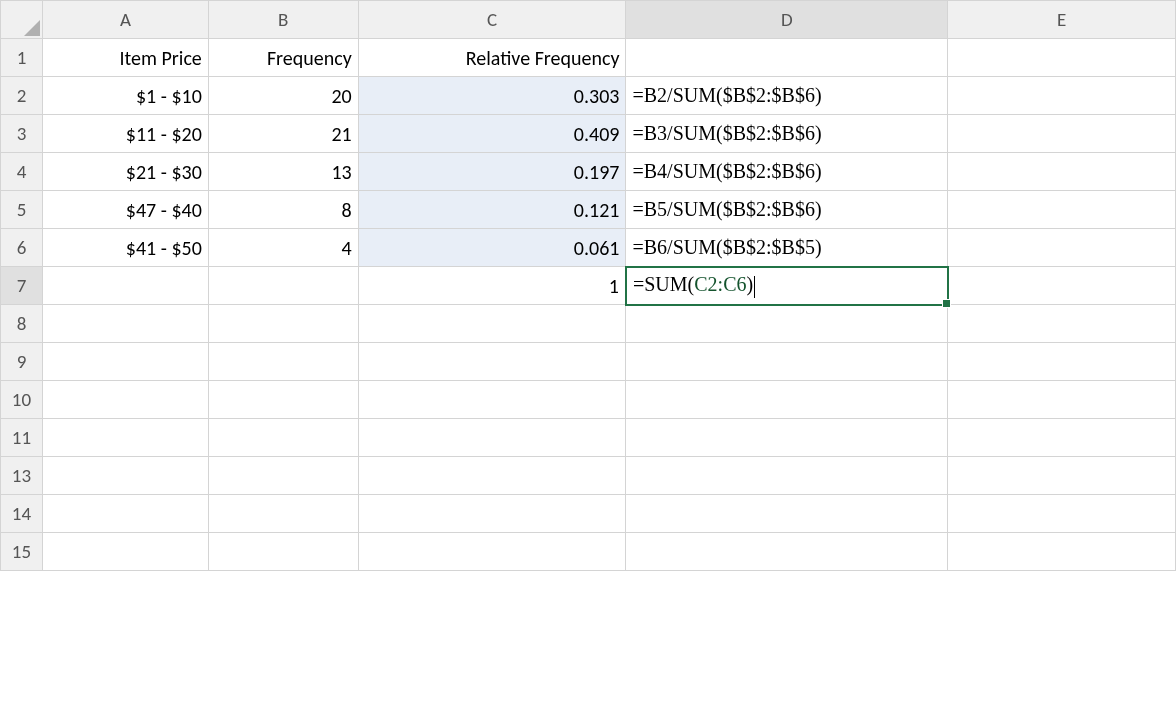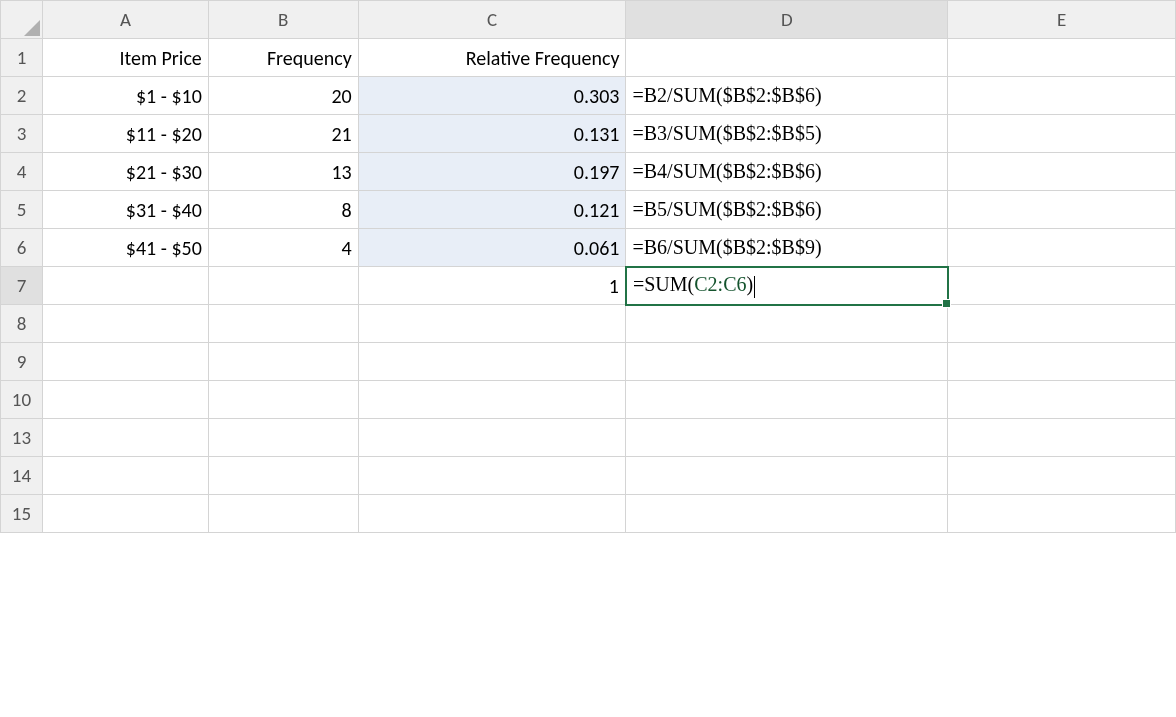--- a/index.html
+++ b/index.html
@@ -111,46 +111,46 @@
     <td class="center">$1 - $10</td>
     <td class="center">20</td>
     <td class="center sel-range sel-top sel-left sel-right">0.303</td>
     <td class="left">=B2/SUM($B$2:$B$6)</td>
     <td></td>
   </tr>
   <tr>
     <th class="hdr rh">3</th>
     <td class="center">$11 - $20</td>
     <td class="center">21</td>
-    <td class="center sel-range sel-left sel-right">0.131</td>
-    <td class="left">=B3/SUM($B$2:$B$5)</td>
+    <td class="center sel-range sel-left sel-right">0.409</td>
+    <td class="left">=B3/SUM($B$2:$B$6)</td>
     <td></td>
   </tr>
   <tr>
     <th class="hdr rh">4</th>
     <td class="center">$21 - $30</td>
     <td class="center">13</td>
     <td class="center sel-range sel-left sel-right">0.197</td>
     <td class="left">=B4/SUM($B$2:$B$6)</td>
     <td></td>
   </tr>
   <tr>
     <th class="hdr rh">5</th>
-    <td class="center">$31 - $40</td>
+    <td class="center">$47 - $40</td>
     <td class="center">8</td>
     <td class="center sel-range sel-left sel-right">0.121</td>
     <td class="left">=B5/SUM($B$2:$B$6)</td>
     <td></td>
   </tr>
   <tr>
     <th class="hdr rh">6</th>
     <td class="center">$41 - $50</td>
     <td class="center">4</td>
     <td class="center sel-range sel-left sel-right sel-bottom">0.061</td>
-    <td class="left">=B6/SUM($B$2:$B$9)</td>
+    <td class="left">=B6/SUM($B$2:$B$5)</td>
     <td></td>
   </tr>
 
   <tr>
     <th class="hdr rh active-rh">7</th>
     <td></td>
     <td></td>
     <td class="center">1</td>
     <td class="left active-cell"><span><span>=SUM(</span><span class="ref-blue">C2:C6</span><span>)</span></span><span class="cursor"></span></td>
     <td></td>
@@ -174,20 +174,28 @@
       </tr>
   <tr>
         <th class="hdr rh">10</th>
         <td></td>
         <td></td>
         <td></td>
         <td></td>
         <td></td>
       </tr>
   <tr>
+        <th class="hdr rh">11</th>
+        <td></td>
+        <td></td>
+        <td></td>
+        <td></td>
+        <td></td>
+      </tr>
+  <tr>
         <th class="hdr rh">13</th>
         <td></td>
         <td></td>
         <td></td>
         <td></td>
         <td></td>
       </tr>
   <tr>
         <th class="hdr rh">14</th>
         <td></td>

